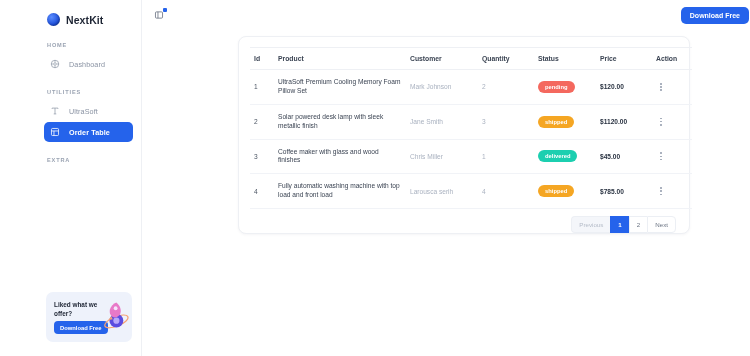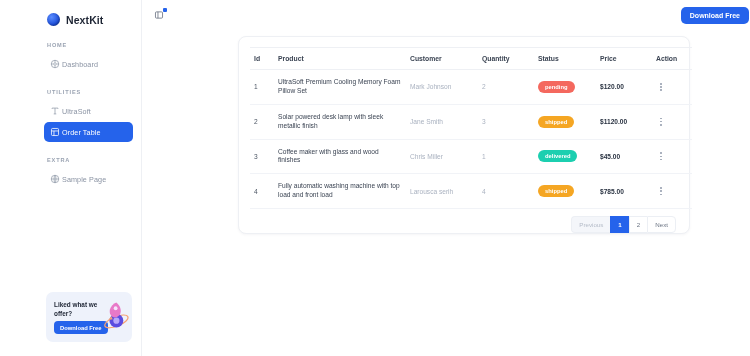--- a/index.html
+++ b/index.html
@@ -34,30 +34,30 @@
   .brand-name { font-size: 10.5px; font-weight: 700; color: #1d2433; letter-spacing: .1px; }
 
   .nav { padding-top: 12px; }
   .nav-caption {
     font-size: 5.6px; font-weight: 700; letter-spacing: .85px;
     color: #9aa3b2; text-transform: uppercase;
     padding: 0 0 5px 11px;
   }
   .nav-caption.sp { padding-top: 14px; }
   .nav-item {
-    display: flex; align-items: center; gap: 2px;
+    display: flex; align-items: center; gap: 9px;
     height: 20px; margin: 1px 8px 1px 8px;
     padding-left: 6px; border-radius: 5px;
     cursor: pointer;
   }
   .nav-item .ico { width: 10px; height: 10px; flex: 0 0 10px; color: #9099a8; display: flex; align-items: center; justify-content: center; }
   .nav-item .ico svg { width: 10px; height: 10px; display: block; }
   .nav-label { font-size: 7.2px; color: #8a93a3; letter-spacing: .1px; white-space: nowrap; }
   .nav-item.active { background: #2563eb; }
-  .nav-item.active .nav-label { color: #ffffff; font-weight: 400; }
+  .nav-item.active .nav-label { color: #ffffff; font-weight: 700; }
   .nav-item.active .ico { color: #ffffff; }
 
   
   .promo {
     position: absolute; left: 10px; bottom: 14px;
     width: 86px; height: 50px;
     background: #eef2fb; border-radius: 7px;
     overflow: hidden;
   }
   .promo-text {
@@ -220,29 +220,20 @@
         <span class="ico">
           <svg viewBox="0 0 24 24" fill="none" stroke="currentColor" stroke-width="1.9">
               <rect x="3.5" y="3.5" width="17" height="17" rx="2.5"></rect>
               <path d="M3.5 9.5h17M9.5 9.5v11"></path>
             </svg>
         </span>
         <span class="nav-label">Order Table</span>
       </div>
 
       <div class="nav-caption sp">EXTRA</div>
-      <div class="nav-item">
-        <span class="ico">
-          <svg viewBox="0 0 24 24" fill="none" stroke="currentColor" stroke-width="1.8">
-              <circle cx="12" cy="12" r="9"></circle>
-              <path d="M3 12h18M12 3c3 3 3 15 0 18M12 3c-3 3-3 15 0 18"></path>
-            </svg>
-        </span>
-        <span class="nav-label">Sample Page</span>
-      </div>
     </nav>
 
     <div class="promo">
       <div class="promo-text">Liked what we offer?</div>
       <button class="promo-btn">Download Free</button>
       <svg class="promo-art" viewBox="0 0 48 52">
         <ellipse cx="30" cy="32" rx="17" ry="6.5" fill="none" stroke="#f7a072" stroke-width="1.6" transform="rotate(-22 30 32)"></ellipse>
         <circle cx="30" cy="31" r="9.5" fill="#5b4ce0"></circle>
         <circle cx="30" cy="31" r="4.2" fill="#c9b8ff" opacity=".85"></circle>
         <path d="M30 6c5 4 7 10 5.5 15-1.3 4.3-6 6.5-9.5 5.5-3.8-1.1-6-6-4.8-11C22.3 11 26 7.6 30 6z" fill="#e879c8"></path>

